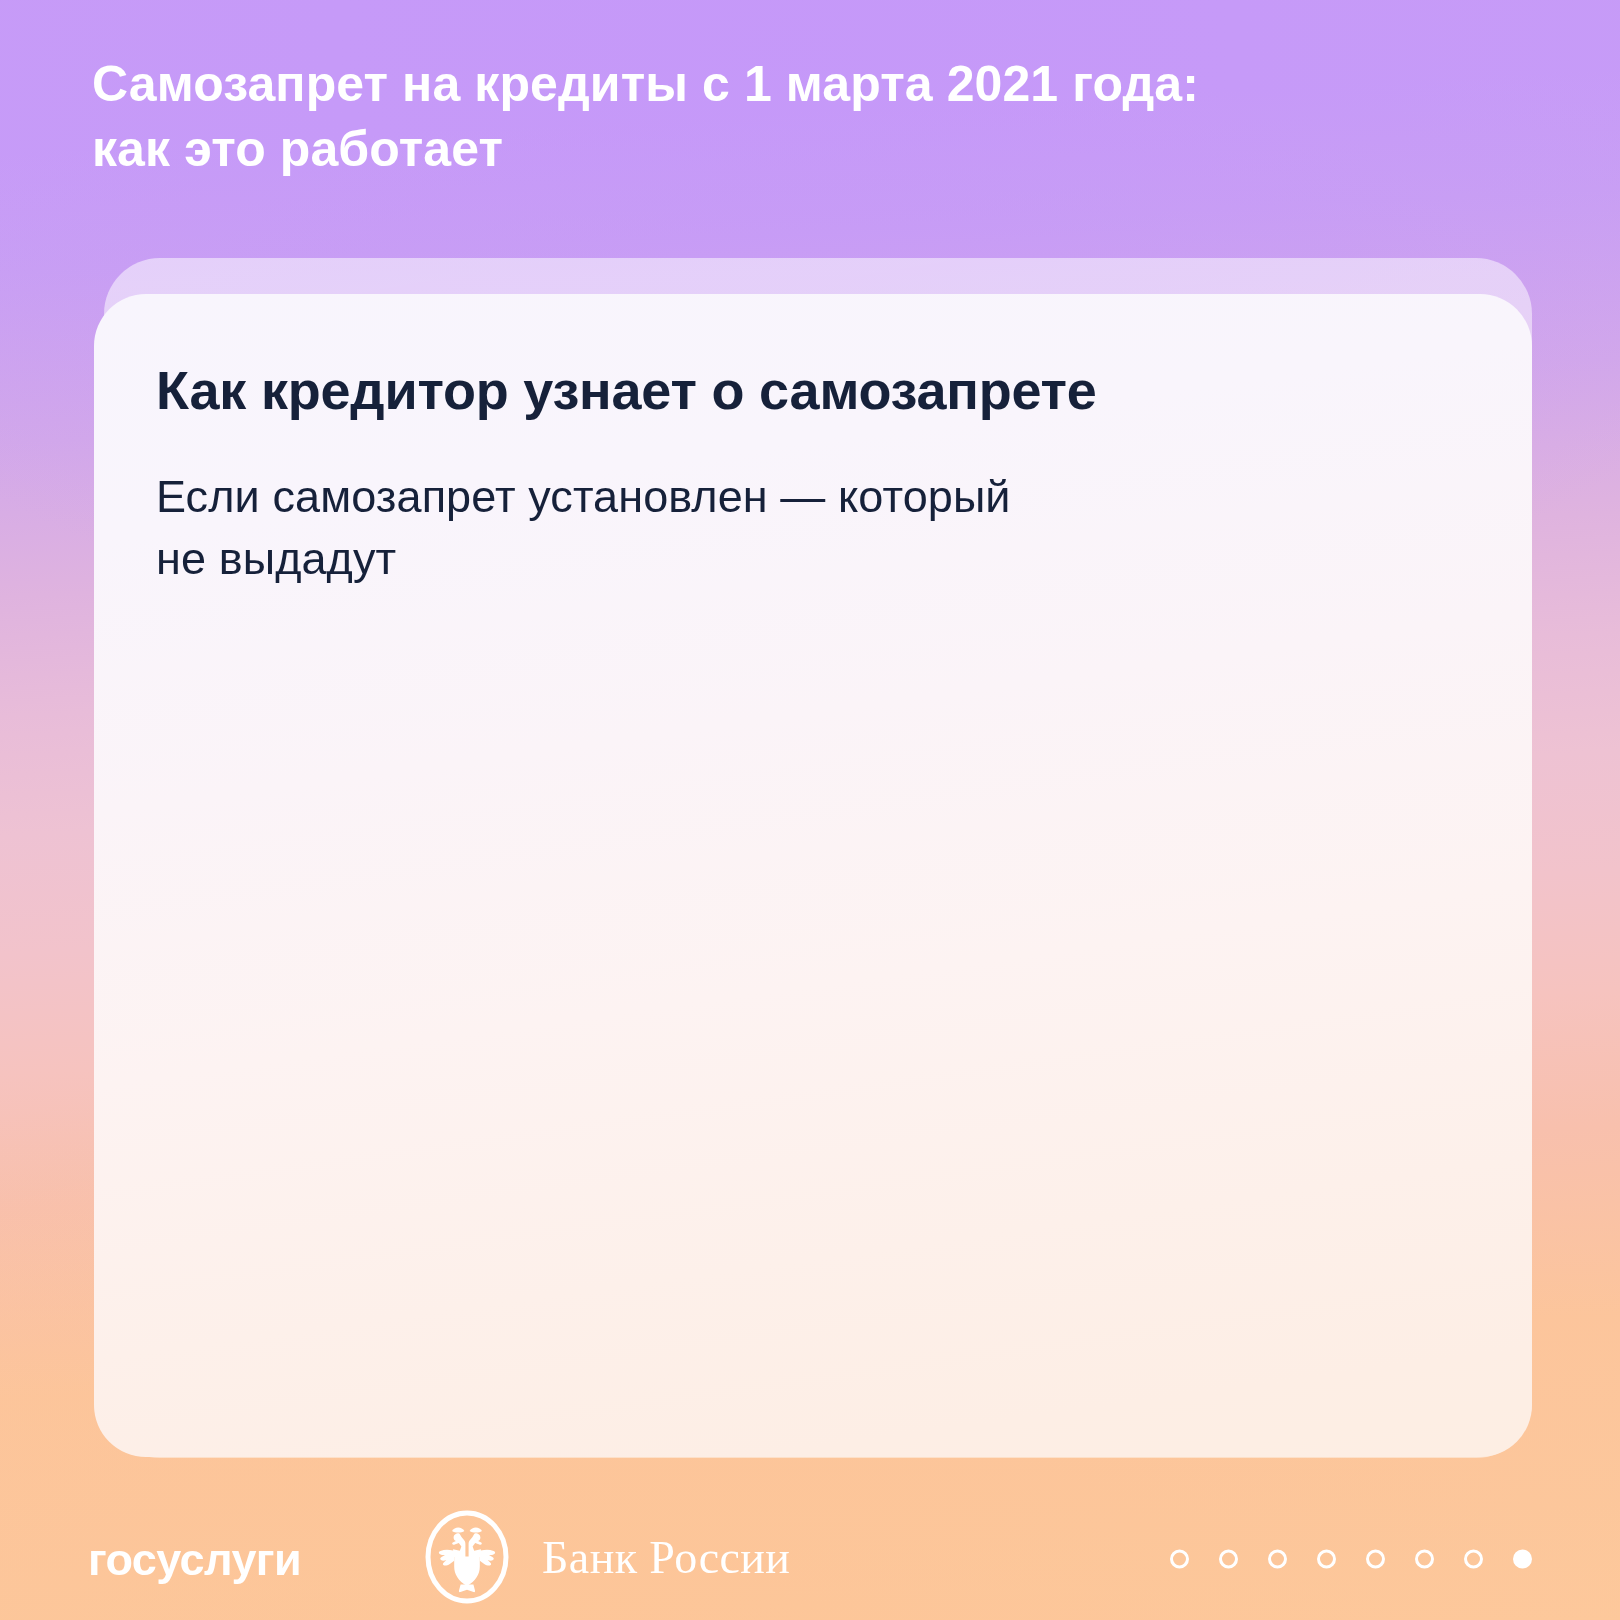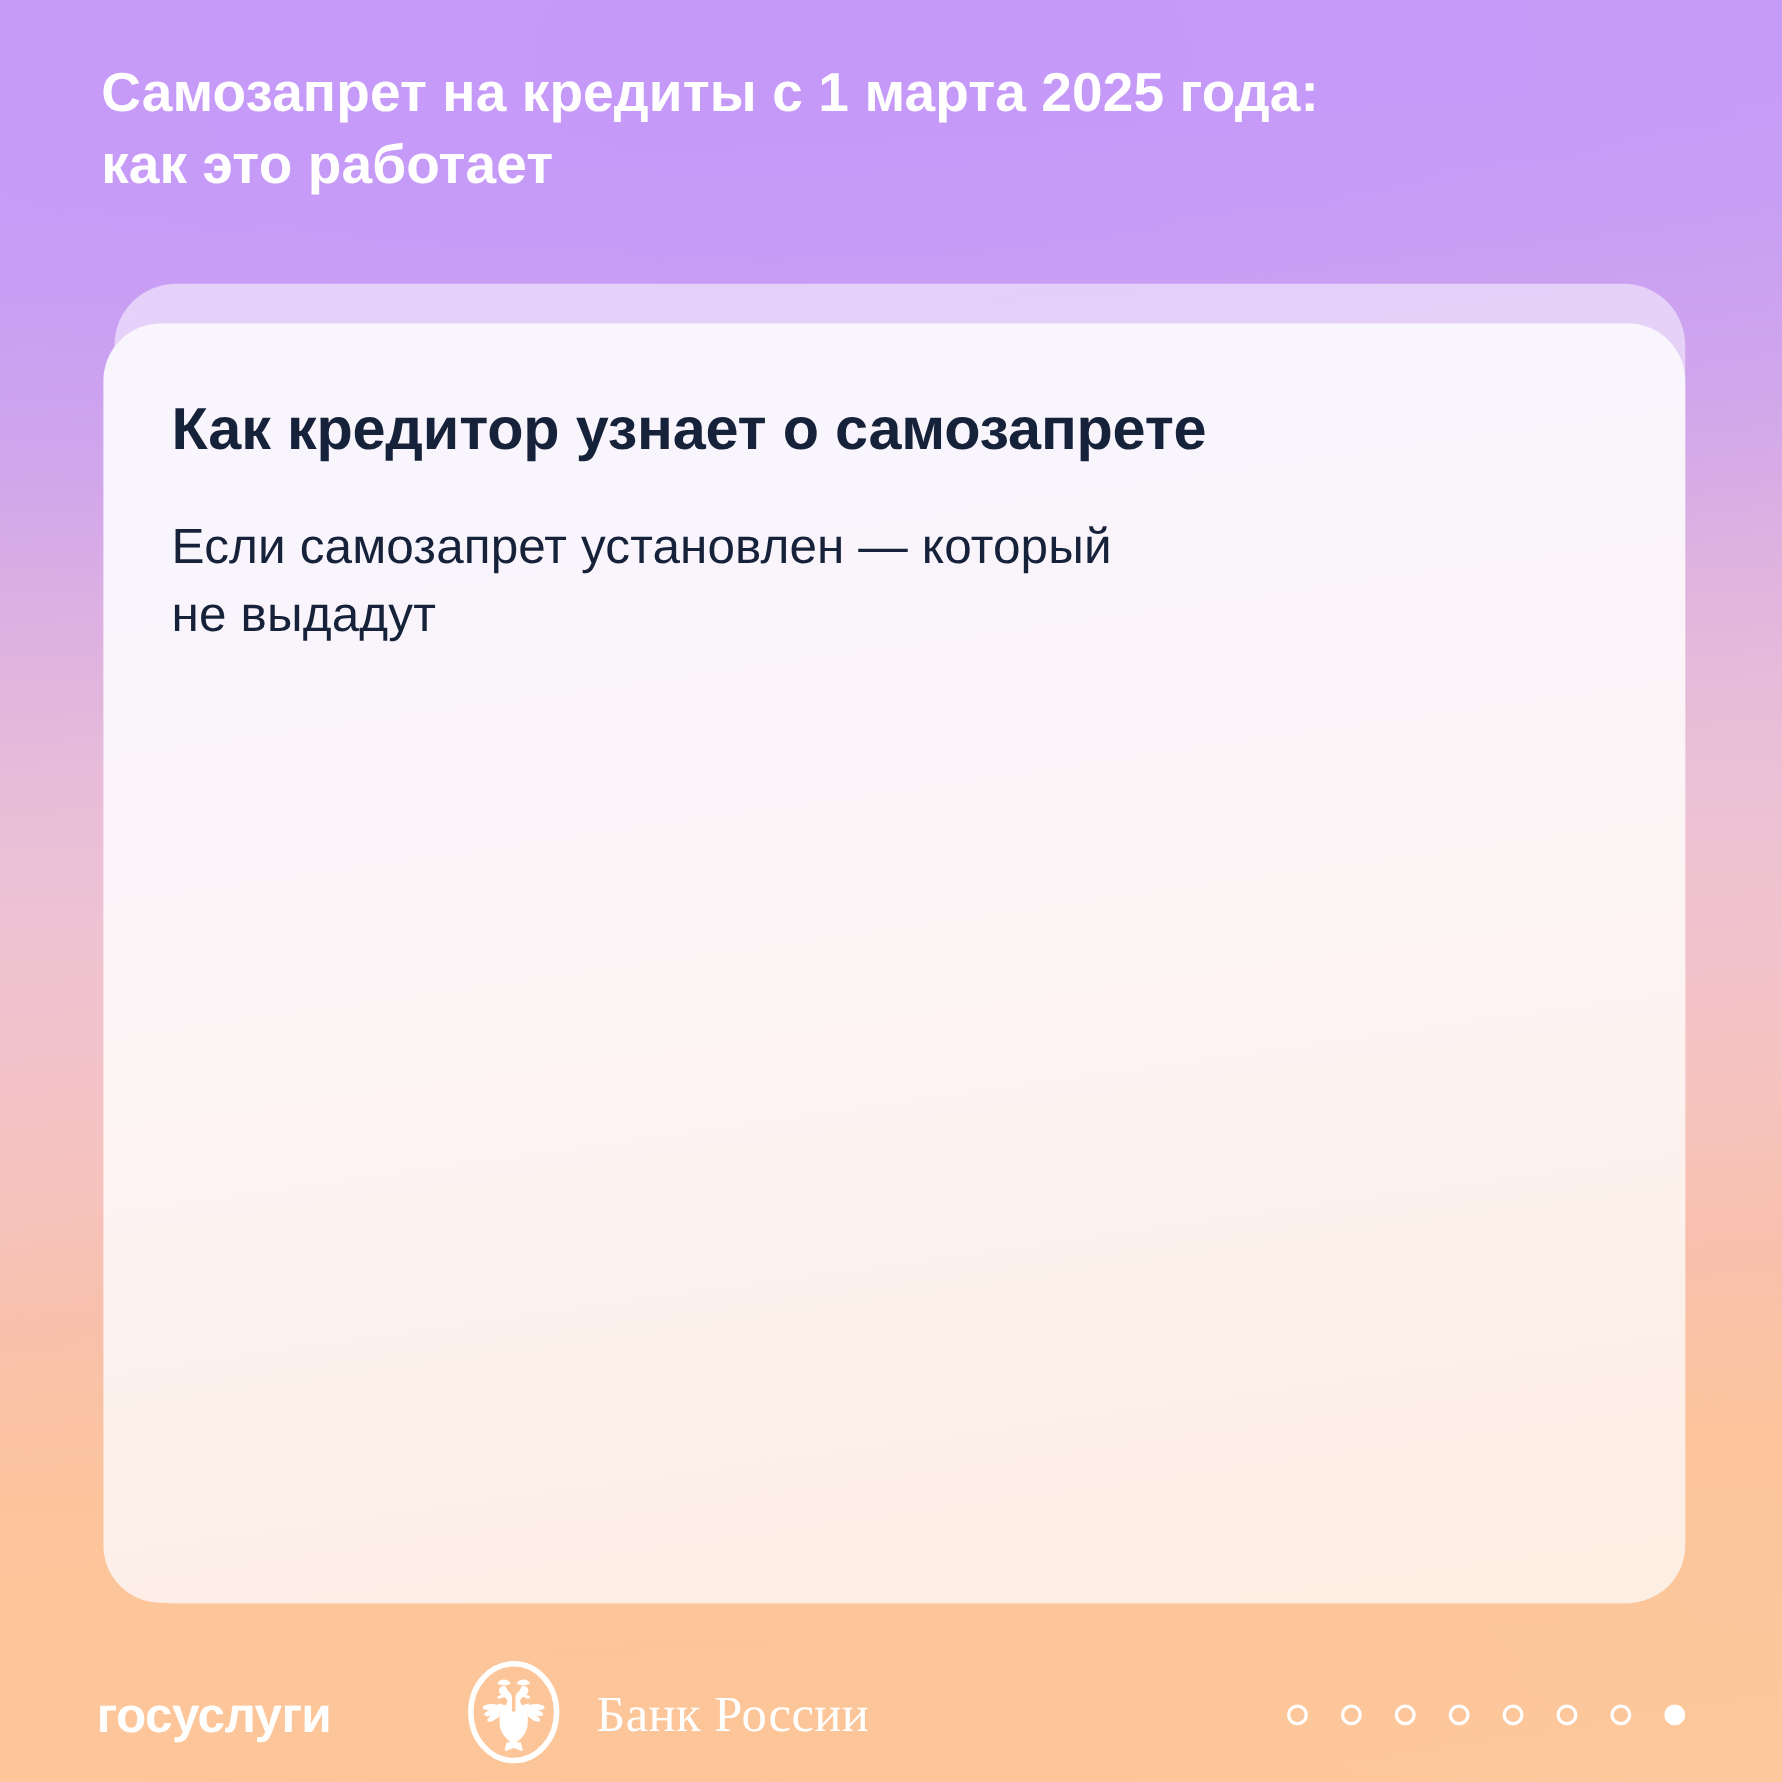--- a/index.html
+++ b/index.html
@@ -181,21 +181,21 @@
     border-color: #ffffff;
   }
 </style>
 </head>
 <body>
 
 <div class="bg-tint-top"></div>
 <div class="bg-tint-bottom"></div>
 
 <div class="header">
-  <h1 class="header-title">Самозапрет на кредиты с 1 марта 2025 года:
+  <h1 class="header-title">Самозапрет на кредиты с 1 марта 2021 года:
 как это работает</h1>
 </div>
 
 <div class="card-outer"></div>
 
 <div class="card">
   <h2 class="card-heading">Как кредитор узнает о самозапрете</h2>
 
 
   <p class="para">Если самозапрет установлен — который

